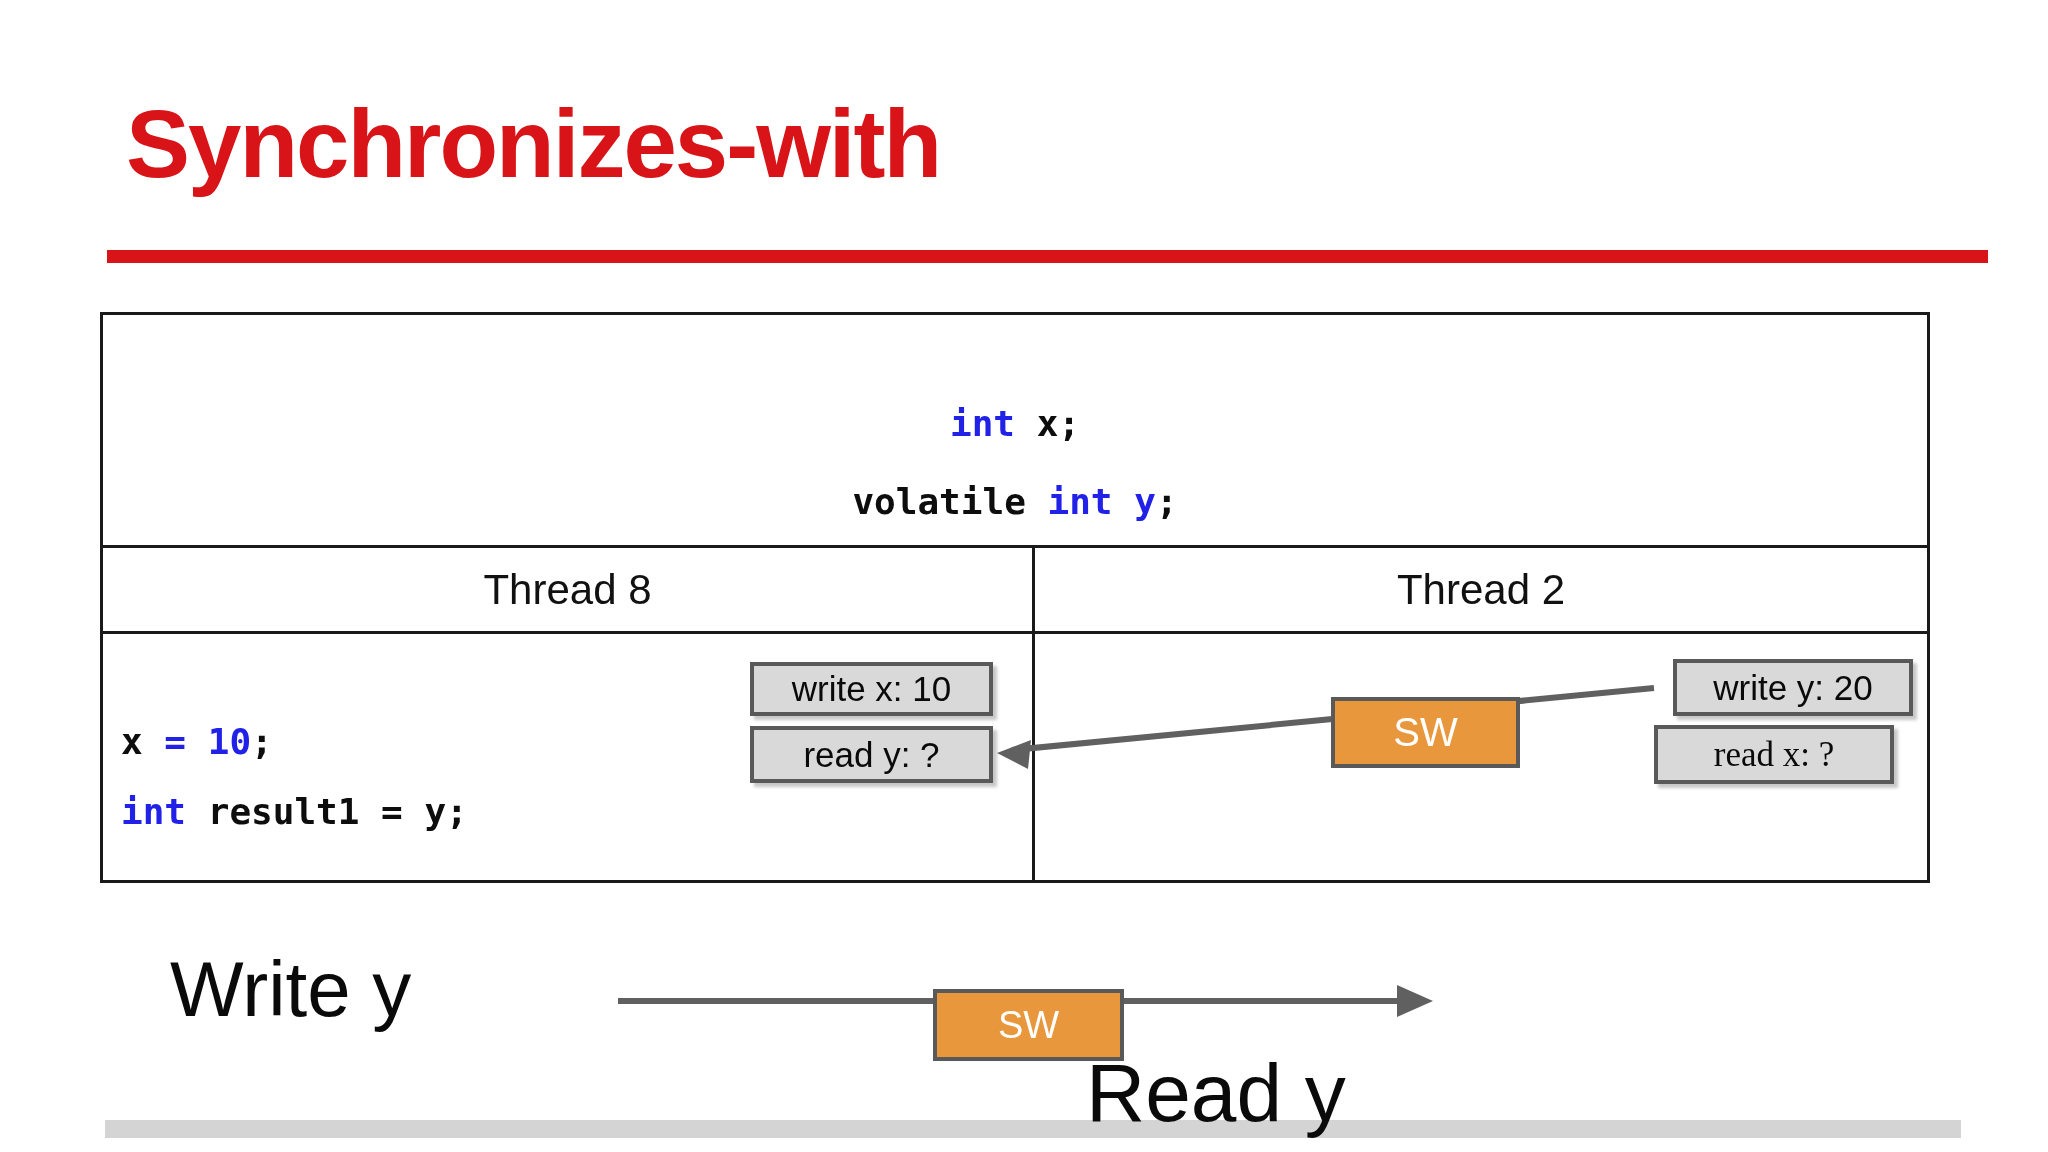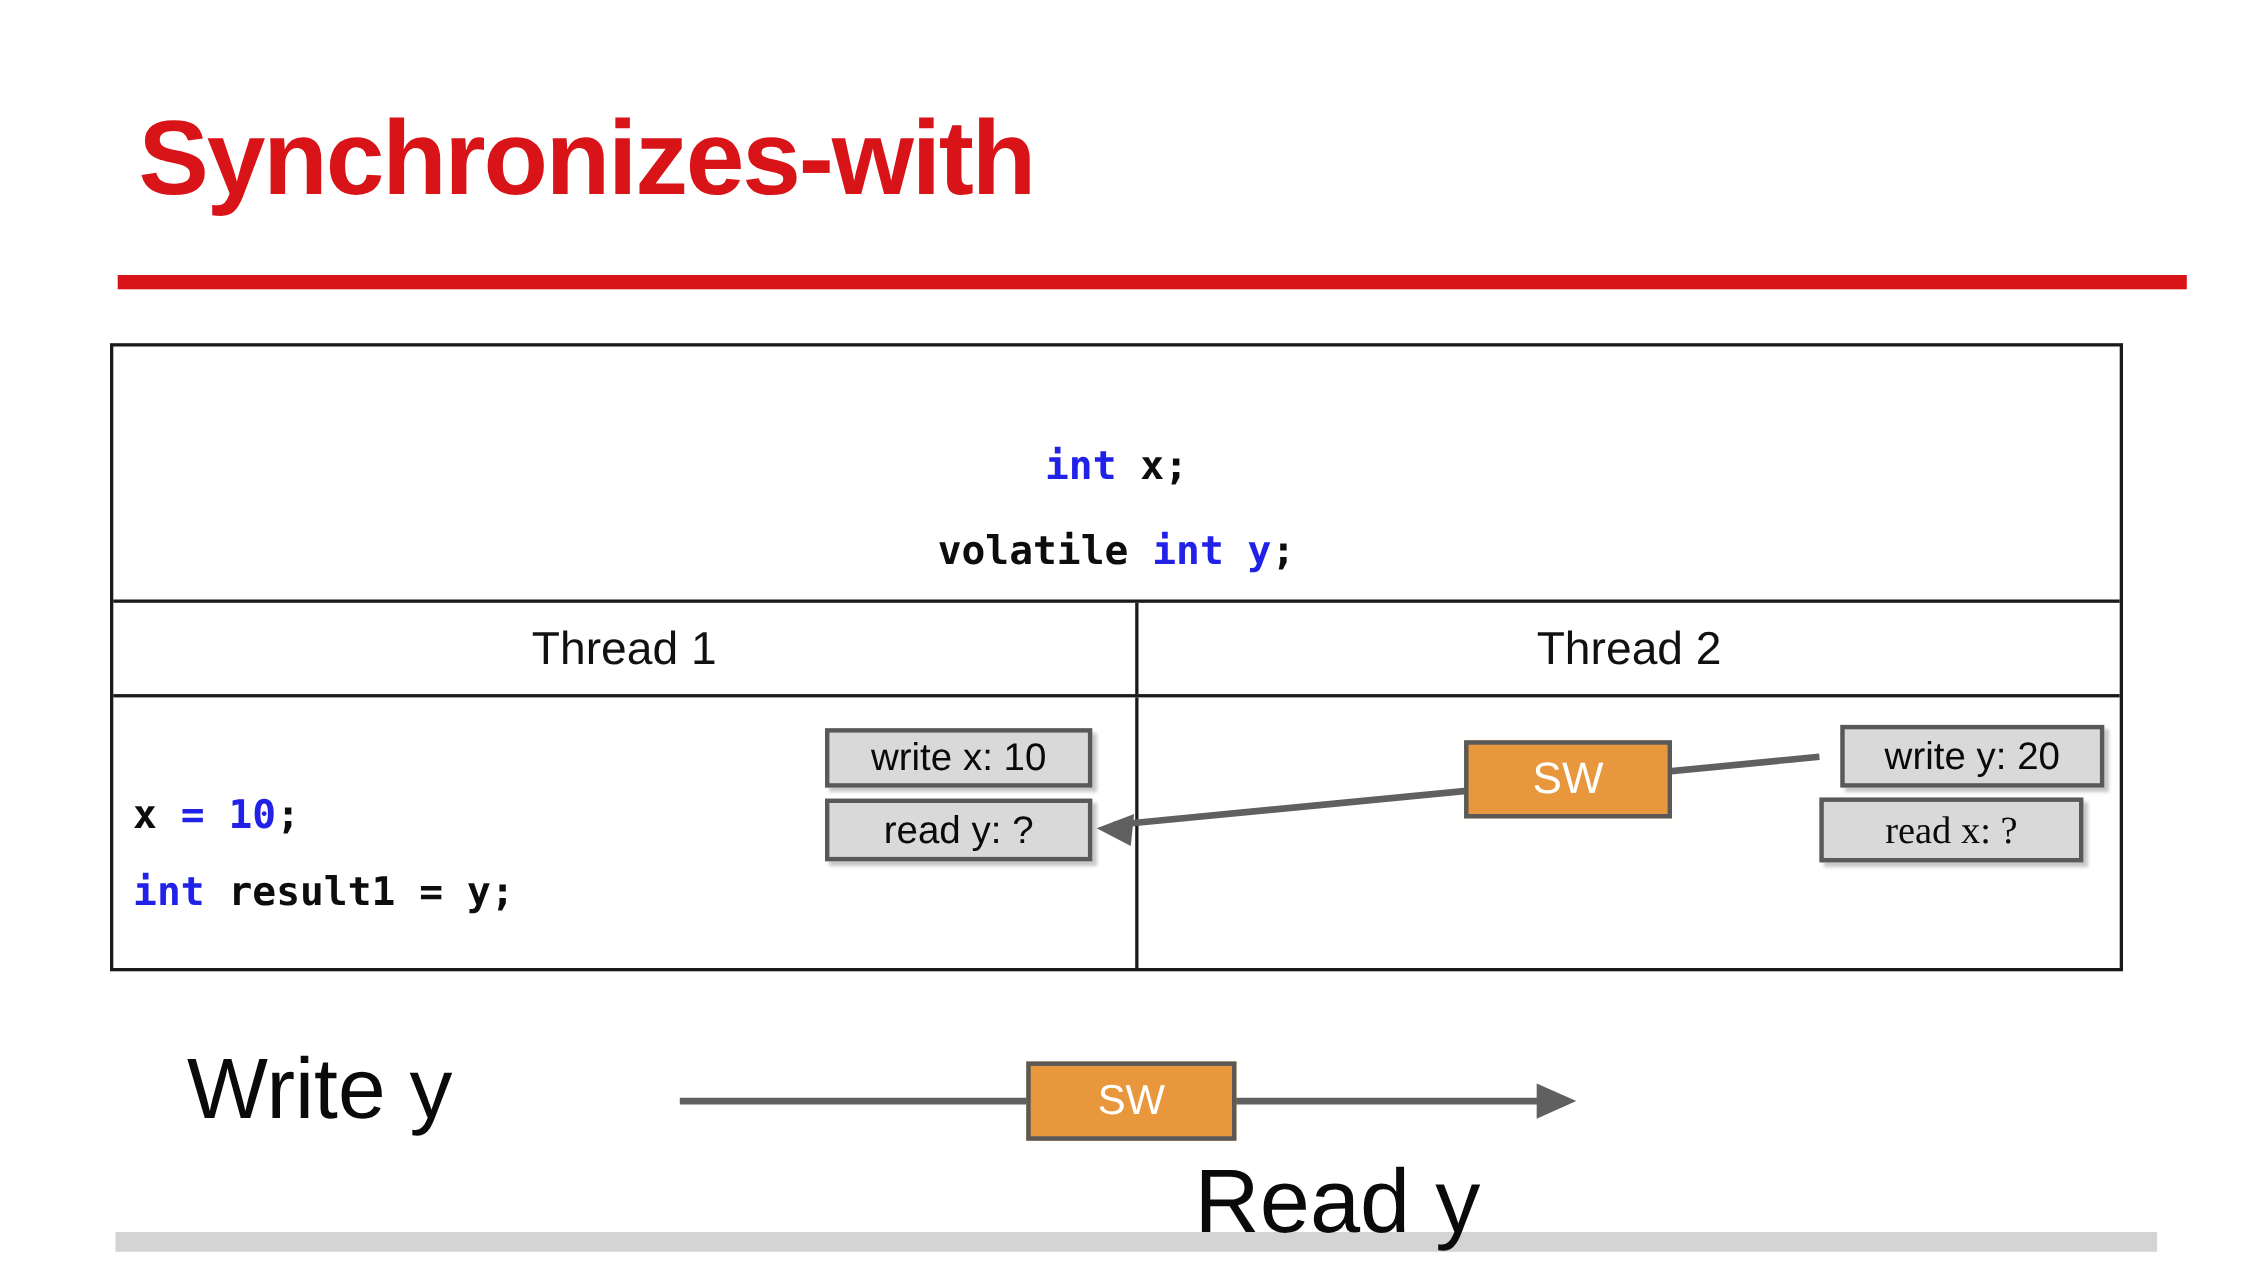--- a/index.html
+++ b/index.html
@@ -42,21 +42,21 @@
   .col-r .cell-code1,.col-r .cell-code2{left:22px;}
 
   
   .opbox{position:absolute;background:var(--box-fill);border:4px solid var(--box-border);display:flex;align-items:center;justify-content:center;font-size:35px;color:#0a0a0a;box-shadow:4px 4px 3px rgba(0,0,0,0.22);z-index:10;}
   .box-write-x{left:750px;top:662px;width:243px;height:54px;}
   .box-read-y{left:750px;top:726px;width:243px;height:57px;}
   .box-write-y{left:1654px;top:659px;width:240px;height:57px;margin-left:19px;}
   .box-read-x{left:1654px;top:725px;width:240px;height:59px;font-family:Liberation Serif, serif;}
 
   
-  .swbox{position:absolute;background:var(--sw-orange);border:4px solid var(--box-border);display:flex;align-items:center;justify-content:center;font-size:40px;color:#ffffff;z-index:10;}
+  .swbox{position:absolute;background:var(--sw-orange);border:4px solid var(--box-border);display:flex;align-items:center;justify-content:center;font-size:40px;color:#ffffff;z-index:10;margin-top:24px;}
   .sw-table{left:1331px;top:673px;width:189px;height:71px;}
   .sw-bottom{left:933px;top:965px;width:191px;height:72px;font-size:38px;}
 
   
   .arrows{left:0;top:0;width:2048px;height:1152px;z-index:5;pointer-events:none;}
   .arrows line{stroke:var(--arrow-gray);stroke-width:6;}
   .arrows polygon{fill:var(--arrow-gray);}
 
   
   .write-y{left:170px;top:950px;font-size:78px;line-height:1;color:#0a0a0a;z-index:8;}
@@ -70,21 +70,21 @@
 <h1 class="abs title">Synchronizes-with</h1>
 <div class="abs title-rule"></div>
 
 <div class="abs memtable">
   <div class="t-top">
     <div class="code l1"><span class="kw">int</span><span> x;</span></div>
     <div class="code l2"><span>volatile </span><span class="kw">int y</span><span>;</span></div>
   </div>
   <div class="t-head">
     <div class="col-l head-cell">
-        <span>Thread 1</span>
+        <span>Thread 8</span>
       </div>
     <div class="col-r head-cell">
         <span>Thread 2</span>
       </div>
   </div>
   <div class="t-body">
     <div class="col-l">
       <div class="code cell-code1"><span>x </span><span class="kw">= 10</span><span>;</span></div>
       <div class="code cell-code2"><span class="kw">int</span><span> result1 = y;</span></div>
     </div>

